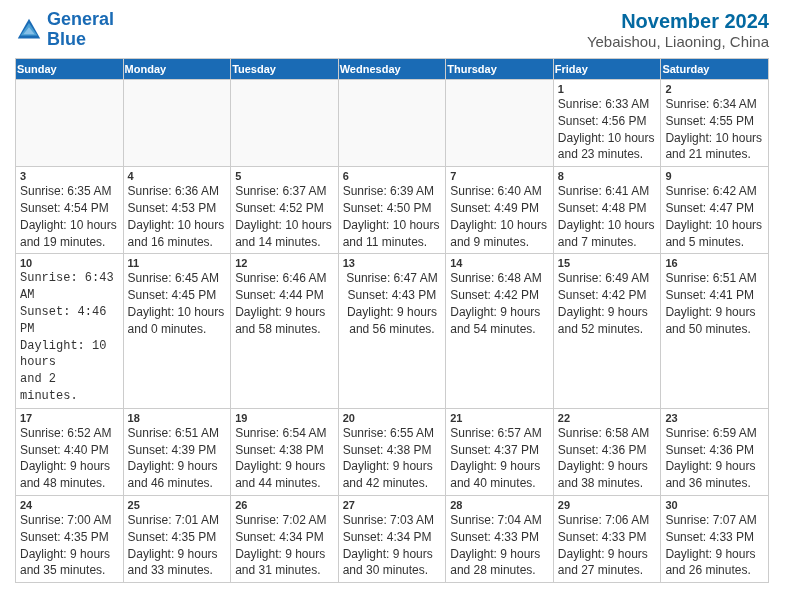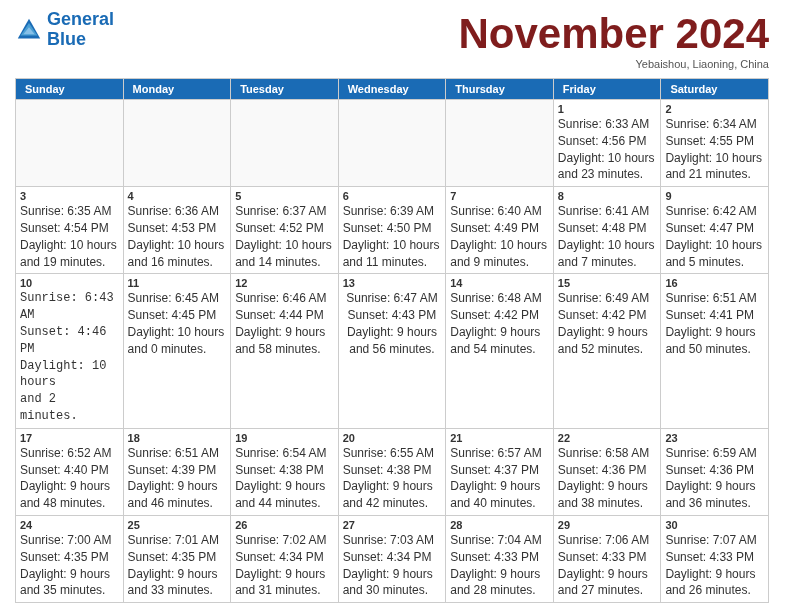--- a/index.html
+++ b/index.html
@@ -34,39 +34,39 @@
     }
     .logo-text .blue { color: #1a6bb5; }
     .logo-icon {
       width: 28px;
       height: 28px;
     }
     .title-section {
       text-align: right;
     }
     .month-title {
-      font-size: 42px;
+      font-size: 20px;
       font-weight: bold;
-      color: #7f1d1d;
+      color: #0369a1;
     }
     .location-subtitle {
-      font-size: 11px;
+      font-size: 15px;
       color: #555;
     }
     .calendar-table {
       width: 100%;
       border-collapse: collapse;
       table-layout: fixed;
     }
     .calendar-table th {
       background-color: #1a6bb5;
       color: white;
       font-size: 11px;
       font-weight: bold;
-      padding: 4px 9px;
+      padding: 4px 1px;
       text-align: left;
       border: 1px solid #ccc;
     }
     .calendar-table td {
       border: 1px solid #ccc;
       vertical-align: top;
       padding: 3px 4px;
       font-size: 9.5px;
       color: #333;
       height: 82px;

